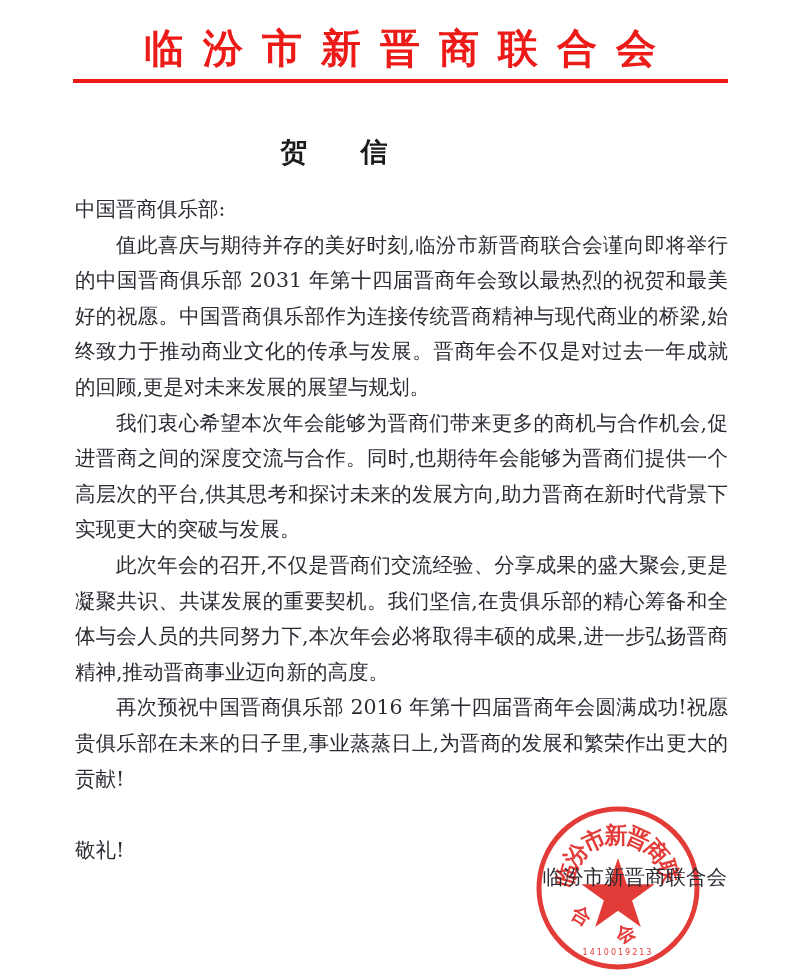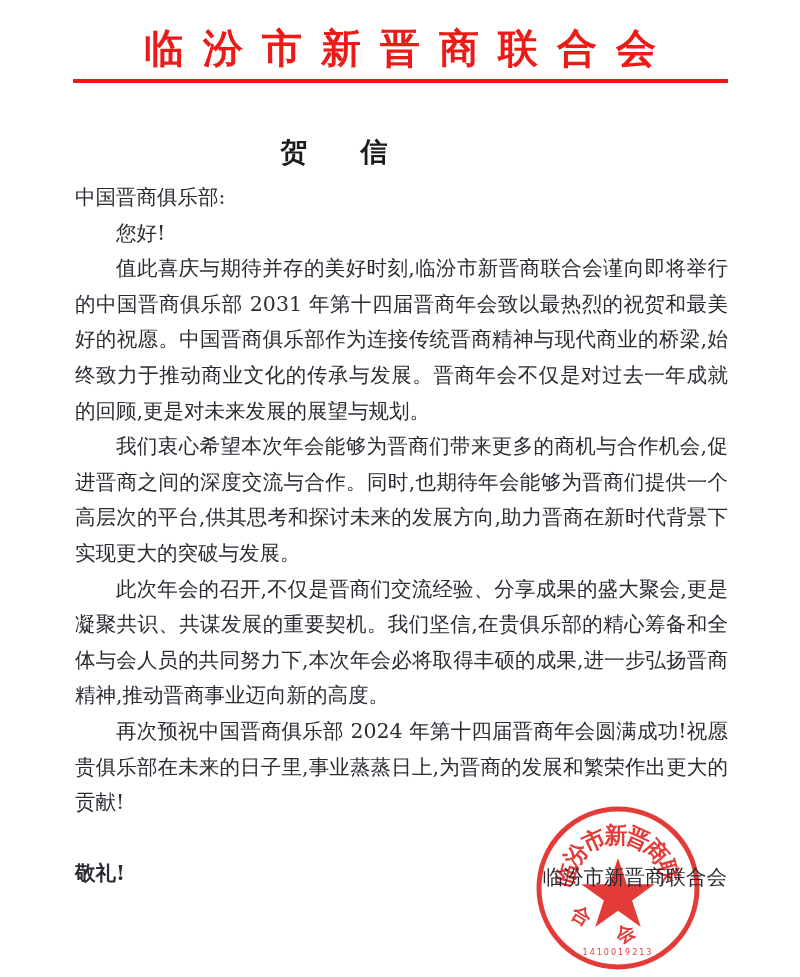--- a/index.html
+++ b/index.html
@@ -63,21 +63,21 @@
     line-height: 38px;
     letter-spacing: 13px;
     text-indent: 13px;
     color: #1b1b1b;
   }
 
   
   .body-block {
     position: absolute;
     left: 75px;
-    top: 180px;
+    top: 192px;
     width: 653px;
   }
   .para {
     font-size: 20.5px;
     line-height: 35.6px;
     text-align: justify;
     text-justify: inter-ideograph;
     text-align-last: left;
     color: #2b2b33;
     margin: 0;
@@ -91,21 +91,20 @@
     text-indent: 41px;
   }
   .spacer-line {
     height: 35.6px;
   }
   .closing-1 {
     text-indent: 41px;
   }
   .closing-2 {
     text-indent: 0;
-    font-weight: bold;
   }
 
   
   .signature-block {
     position: absolute;
     left: 75px;
     top: 860px;
     width: 653px;
   }
   .sign-org {
@@ -152,25 +151,24 @@
 
   <div class="letterhead">
     <div class="letterhead-title">临汾市新晋商联合会</div>
   </div>
   <div class="letterhead-rule"></div>
 
   <div class="doc-title">贺　信</div>
 
   <div class="body-block">
     <p class="para salutation">中国晋商俱乐部:</p>
-    <p class="para greeting">您好!</p>
     <p class="para">值此喜庆与期待并存的美好时刻,临汾市新晋商联合会谨向即将举行的中国晋商俱乐部 2031 年第十四届晋商年会致以最热烈的祝贺和最美好的祝愿。中国晋商俱乐部作为连接传统晋商精神与现代商业的桥梁,始终致力于推动商业文化的传承与发展。晋商年会不仅是对过去一年成就的回顾,更是对未来发展的展望与规划。</p>
     <p class="para">我们衷心希望本次年会能够为晋商们带来更多的商机与合作机会,促进晋商之间的深度交流与合作。同时,也期待年会能够为晋商们提供一个高层次的平台,供其思考和探讨未来的发展方向,助力晋商在新时代背景下实现更大的突破与发展。</p>
     <p class="para">此次年会的召开,不仅是晋商们交流经验、分享成果的盛大聚会,更是凝聚共识、共谋发展的重要契机。我们坚信,在贵俱乐部的精心筹备和全体与会人员的共同努力下,本次年会必将取得丰硕的成果,进一步弘扬晋商精神,推动晋商事业迈向新的高度。</p>
-    <p class="para">再次预祝中国晋商俱乐部 2024 年第十四届晋商年会圆满成功!祝愿贵俱乐部在未来的日子里,事业蒸蒸日上,为晋商的发展和繁荣作出更大的贡献!</p>
+    <p class="para">再次预祝中国晋商俱乐部 2016 年第十四届晋商年会圆满成功!祝愿贵俱乐部在未来的日子里,事业蒸蒸日上,为晋商的发展和繁荣作出更大的贡献!</p>
     <div class="spacer-line"></div>
     <p class="para closing-2">敬礼!</p>
   </div>
 
   <div class="seal">
     <svg viewBox="0 0 170 170" xmlns="http://www.w3.org/2000/svg">
       <defs>
         <path id="sealArcTop" d="M 22,85 A 63,63 0 0 1 148,85" fill="none"></path>
         <path id="sealArcBottom" d="M 36,85 A 49,49 0 0 0 134,85" fill="none"></path>
       </defs>

